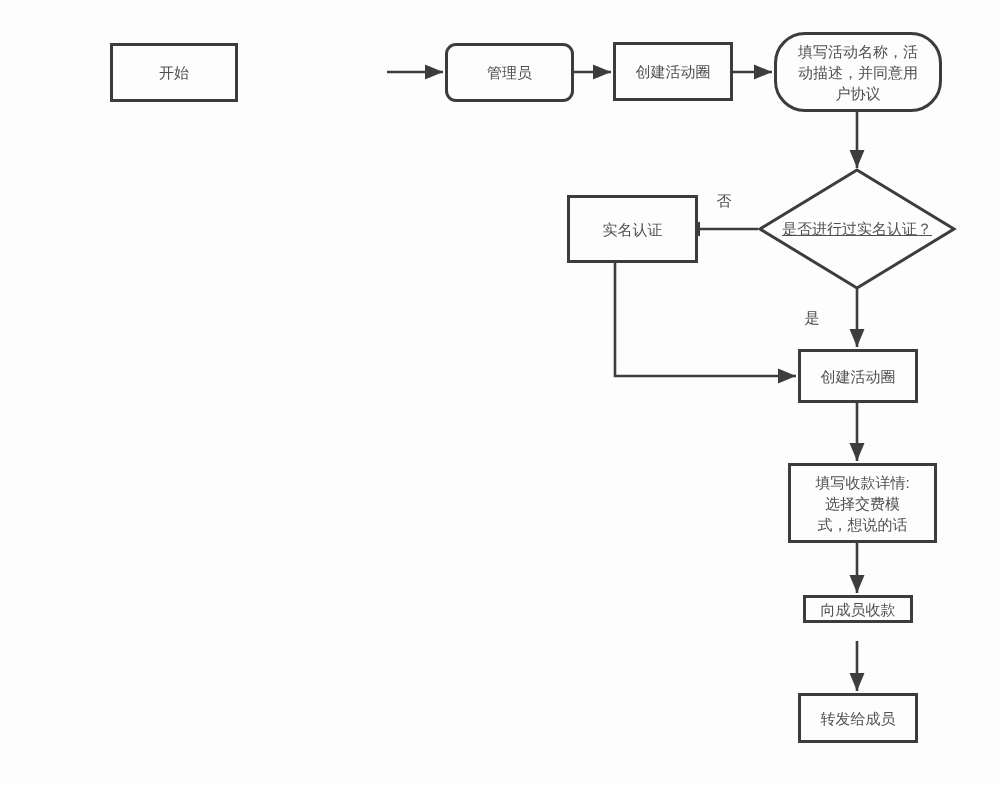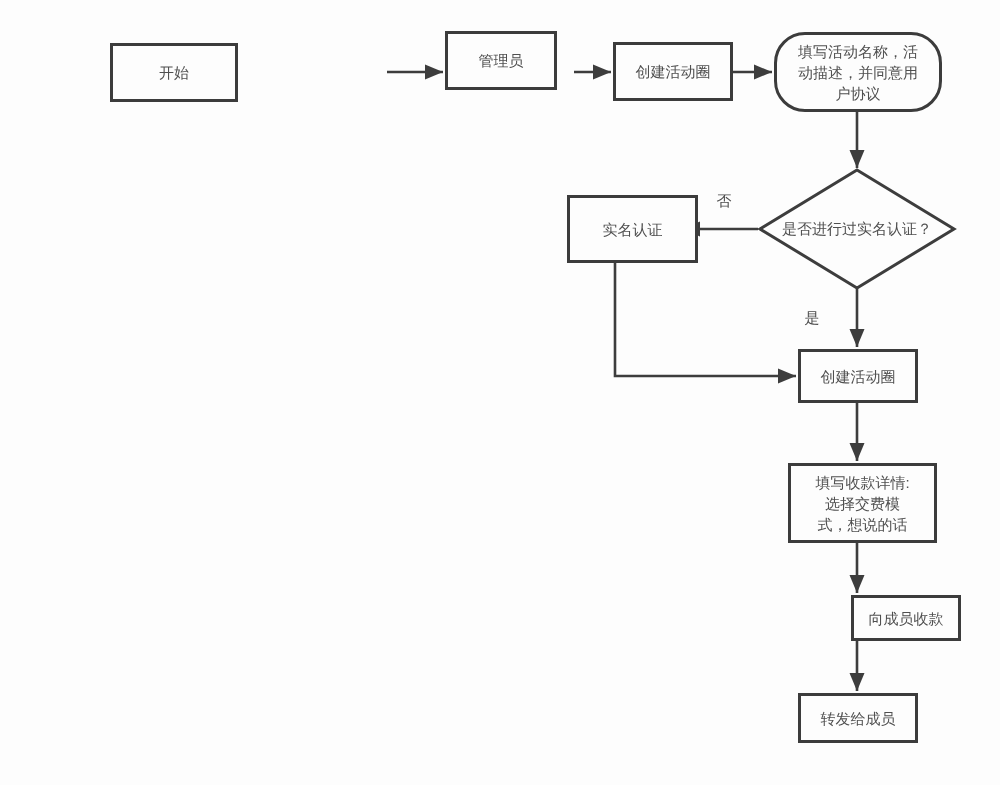--- a/index.html
+++ b/index.html
@@ -47,20 +47,21 @@
     white-space:pre-line;
   }
   .diamond-label{
     position:absolute;
     z-index:3;
     color:#4f4f4f;
     font-size:15px;
     line-height:18px;
     text-align:center;
     white-space:nowrap;
+    text-decoration:underline;
   }
   .edge-label{
     position:absolute;
     z-index:3;
     color:#4a4a4a;
     font-size:15px;
     line-height:18px;
     text-align:center;
   }
 </style>
@@ -92,39 +93,39 @@
     <polyline points="615,263 615,376 796,376" marker-end="url(#ah)"></polyline>
 
     <line x1="857" y1="403" x2="857" y2="461" marker-end="url(#ah)"></line>
     <line x1="857" y1="543" x2="857" y2="593" marker-end="url(#ah)"></line>
     <line x1="857" y1="641" x2="857" y2="691" marker-end="url(#ah)"></line>
   </svg>
 
   <div class="node" style="left:62px;top:43px;width:128px;height:59px;margin-left:48px;">开始</div>
 
 
-  <div class="node" style="left:445px;top:31px;width:112px;height:59px;">管理员</div>
+  <div class="node" style="left:445px;top:43px;width:129px;height:59px;border-radius:11px;">管理员</div>
 
   <div class="node" style="left:613px;top:42px;width:120px;height:59px;">创建活动圈</div>
 
   <div class="node" style="left:774px;top:32px;width:168px;height:80px;border-radius:31px;">填写活动名称，活
 动描述，并同意用
 户协议</div>
 
   <div class="diamond-label" style="left:762px;top:220px;width:190px;">是否进行过实名认证？</div>
 
   <div class="node" style="left:549px;top:195px;width:131px;height:68px;margin-left:18px;">实名认证</div>
 
   <div class="node" style="left:798px;top:349px;width:120px;height:54px;">创建活动圈</div>
 
   <div class="node" style="left:788px;top:463px;width:149px;height:80px;">填写收款详情:
 选择交费模
 式，想说的话</div>
 
-  <div class="node" style="left:803px;top:595px;width:110px;height:46px;margin-left:48px;">向成员收款</div>
+  <div class="node" style="left:803px;top:595px;width:110px;height:28px;">向成员收款</div>
 
   <div class="node" style="left:798px;top:693px;width:120px;height:50px;">转发给成员</div>
 
   <div class="edge-label" style="left:710px;top:192px;width:28px;">否</div>
 
   <div class="edge-label" style="left:798px;top:309px;width:28px;">是</div>
 
 </div>
 
 </body></html>

